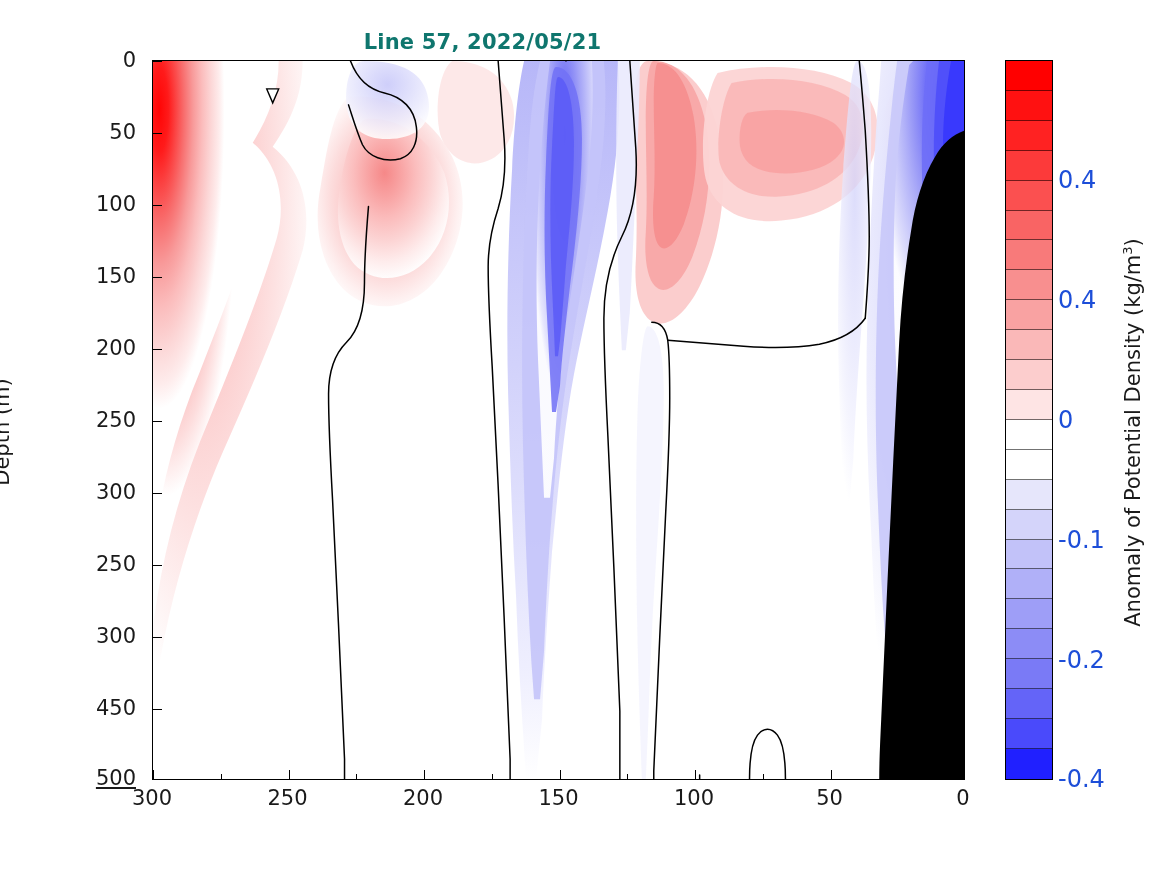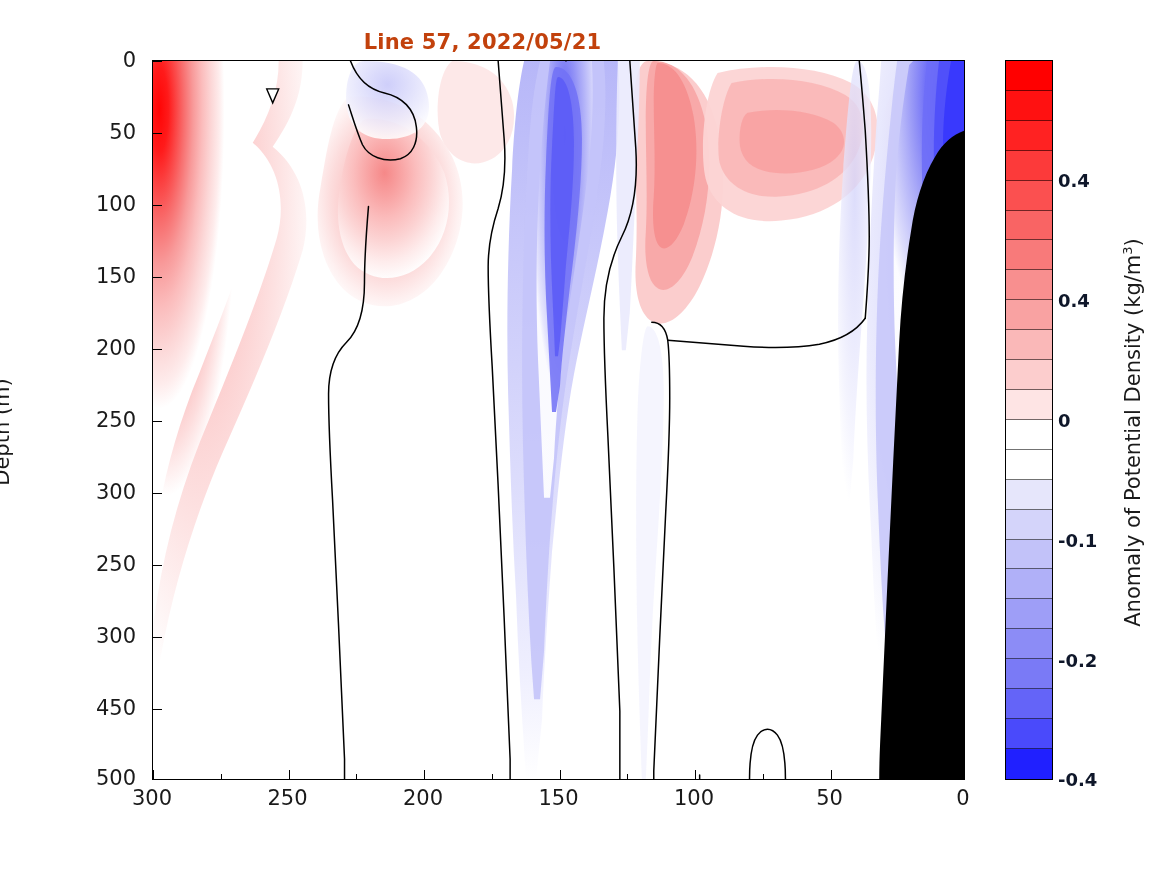--- a/index.html
+++ b/index.html
@@ -1,21 +1,21 @@
 <!DOCTYPE html>
 <html><head>
 <meta charset="utf-8">
 <style>
   html,body{margin:0;padding:0;background:#ffffff;}
   body{width:1167px;height:875px;overflow:hidden;
        font-family:"DejaVu Sans","Liberation Sans",sans-serif;color:#1a1a1a;}
   #root{position:relative;width:1167px;height:875px;}
 
   .title{position:absolute;left:0;top:30px;width:965px;text-align:center;
-         font-size:21px;font-weight:bold;letter-spacing:.2px;color:#c2410c;}
+         font-size:21px;font-weight:bold;letter-spacing:.2px;color:#0f766e;}
 
   
   #plot{position:absolute;left:152px;top:60px;width:813px;height:720px;
         border:1.6px solid #000;background:#fff;box-sizing:border-box;overflow:hidden;}
   #canvasWrap{position:absolute;inset:0;}
   svg.layer{position:absolute;left:0;top:0;width:100%;height:100%;display:block;}
 
   
   .tick{position:absolute;background:#000;}
   .xmaj{width:1.4px;height:9px;bottom:0;}
@@ -32,22 +32,22 @@
                 font-size:21px;color:#1a1a1a;}
   .axis-title-y{position:absolute;left:-112px;top:420px;font-size:21px;color:#1a1a1a;
                 transform:rotate(-90deg);transform-origin:center center;white-space:nowrap;}
   .axis-title-y-wrap{position:absolute;left:60px;top:0;width:1px;height:875px;}
 
   
   #cbar{position:absolute;left:1005px;top:60px;width:48px;height:720px;
         border:1.3px solid #000;box-sizing:border-box;}
   #cbar .band{width:100%;border-bottom:1px solid rgba(0,0,0,.55);box-sizing:border-box;}
   #cbar .band:last-child{border-bottom:none;}
-  .cbtick{position:absolute;left:1058px;font-size:18px;color:#0f172a;
-          transform:translateY(-50%);white-space:nowrap;font-weight:bold;}
+  .cbtick{position:absolute;left:1058px;font-size:24px;color:#1d4ed8;
+          transform:translateY(-50%);white-space:nowrap;}
   .cbtitle-wrap{position:absolute;left:1132px;top:0;width:1px;height:875px;}
   .cbtitle{position:absolute;left:-200px;top:420px;width:400px;text-align:center;
            font-size:21px;color:#1a1a1a;transform:rotate(-90deg);
            transform-origin:center center;white-space:nowrap;}
   .cbtitle sup{font-size:13px;vertical-align:super;}
 </style>
 </head>
 <body>
 
 <div id="root">
@@ -371,21 +371,21 @@
     <div class="ylab2" style="top:60px;">0</div>
     <div class="ylab2" style="top:132px;">50</div>
     <div class="ylab2" style="top:204px;">100</div>
     <div class="ylab2" style="top:276px;">150</div>
     <div class="ylab2" style="top:348px;">200</div>
     <div class="ylab2" style="top:420px;">250</div>
     <div class="ylab2" style="top:492px;">300</div>
     <div class="ylab2" style="top:564px;">250</div>
     <div class="ylab2" style="top:636px;">300</div>
     <div class="ylab2" style="top:708px;">450</div>
-    <div class="ylab2" style="top:778px;">500</div>
+    <div class="ylab2" style="top:778px;text-decoration:underline;">500</div>
   </div>
 
   <div class="axis-title-y-wrap">
     <div class="axis-title-y">Depth (m)</div>
   </div>
 
   <div id="cbar">
       <div class="band" style="background: rgb(255, 0, 0); height: 4.16667%;"></div>
       <div class="band" style="background: rgb(255, 17, 17); height: 4.16667%;"></div>
       <div class="band" style="background: rgb(255, 34, 34); height: 4.16667%;"></div>

